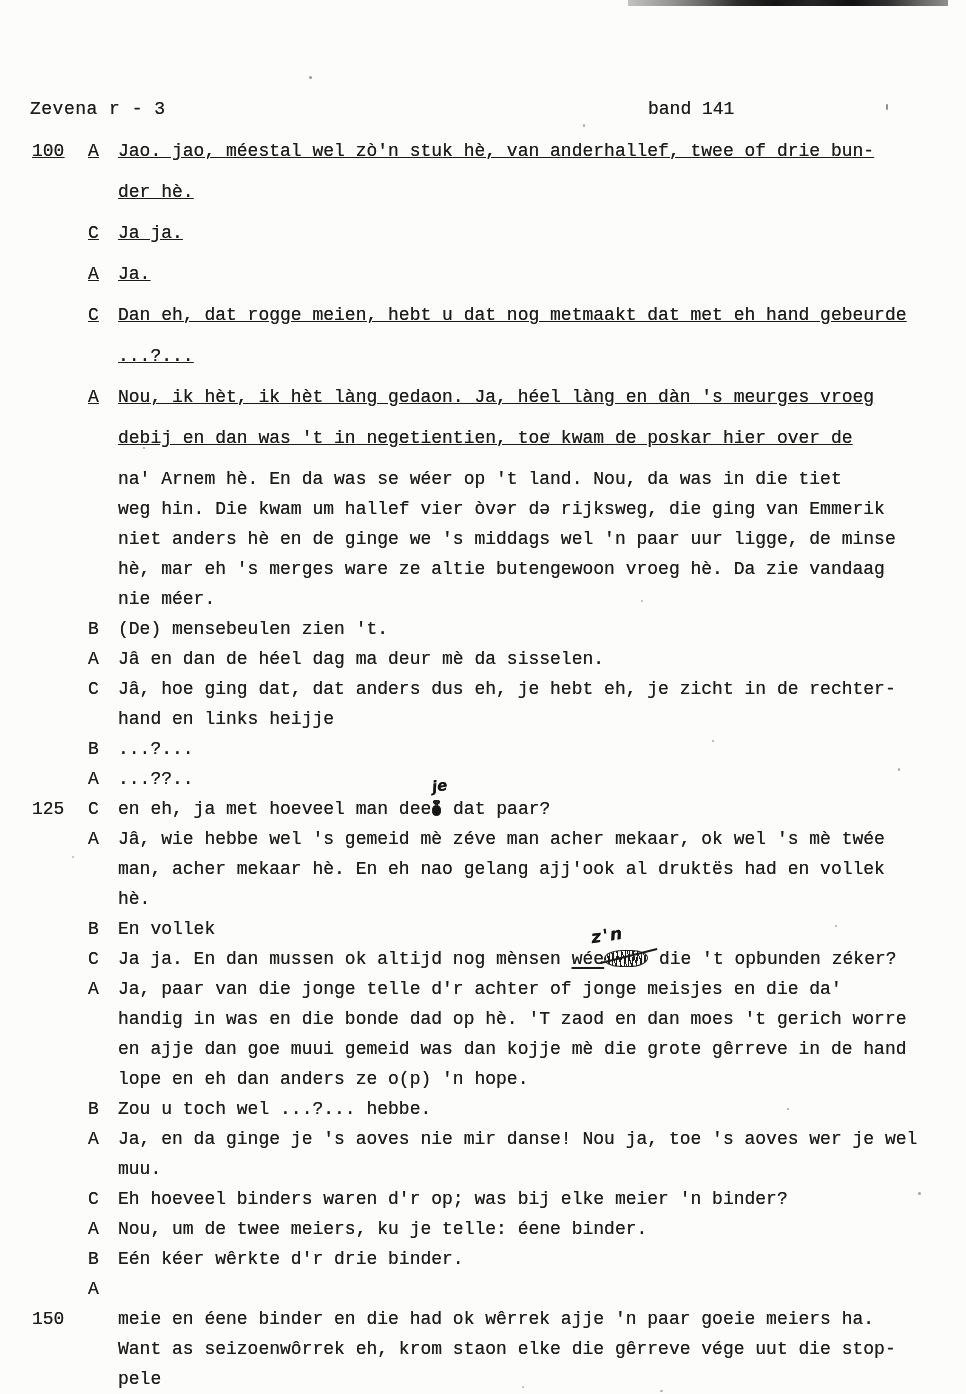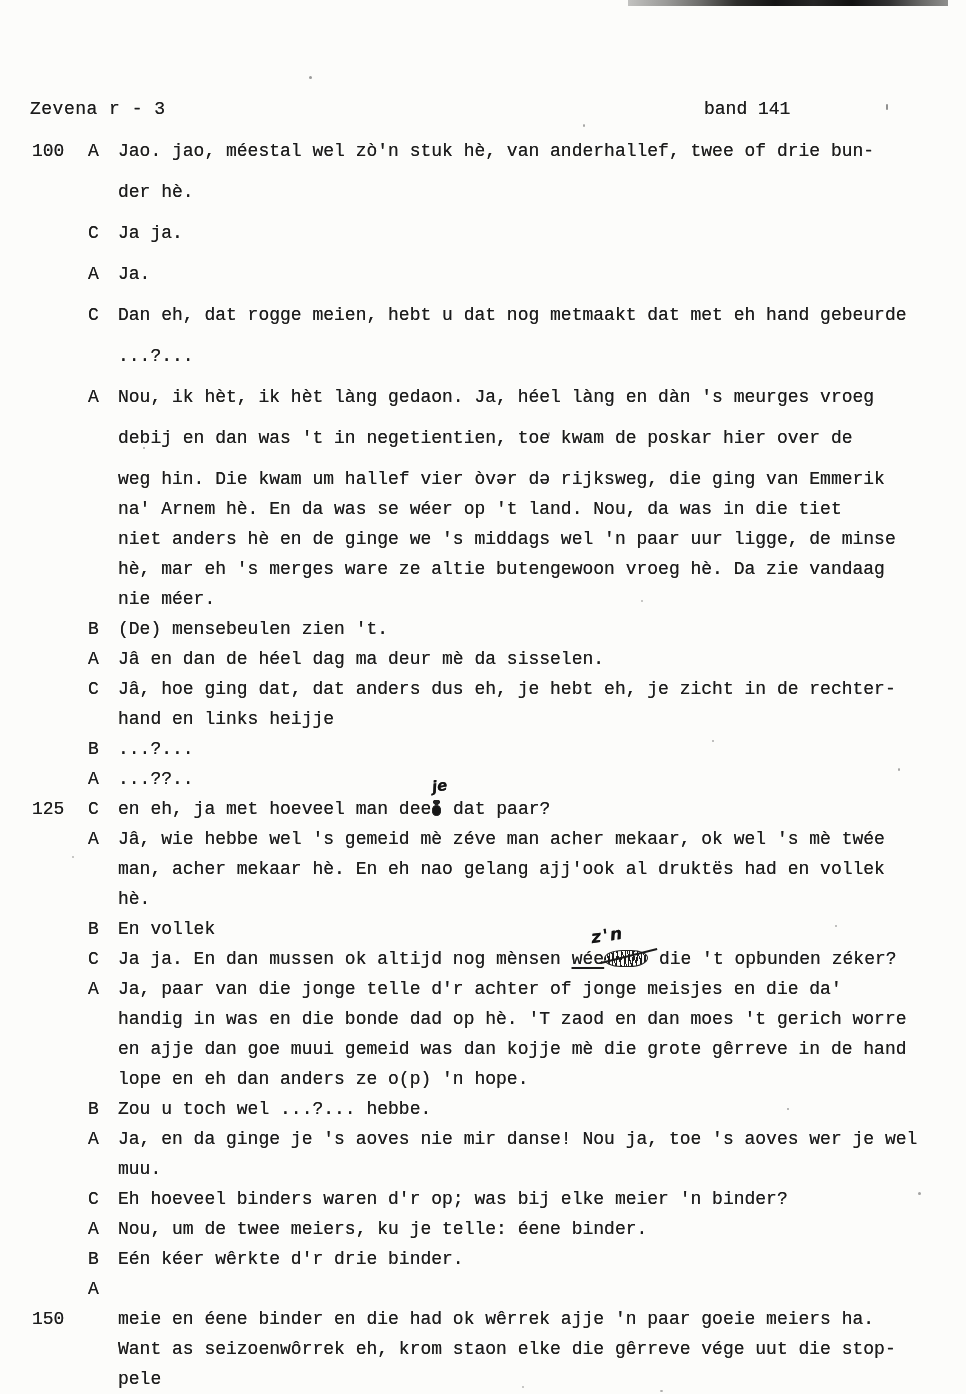--- a/index.html
+++ b/index.html
@@ -15,24 +15,24 @@
   .page *{box-sizing:border-box;}
   
   .scanbar{
     position:absolute;top:0;left:628px;width:320px;height:6px;
     background:linear-gradient(90deg,
       #c2c2c0 0%, #9a9a98 12%, #6f6f6d 22%, #2e2e2c 34%,
       #151515 46%, #262626 58%, #111 70%, #333 82%, #6a6a68 92%, #8f8f8d 100%);
   }
   .header{position:absolute;top:99px;left:0;width:100%;height:24px;font-size:18px;}
   .h-left{position:absolute;left:30px;top:0;letter-spacing:.5px;}
-  .h-right{position:absolute;left:704px;top:0;}
+  .h-right{position:absolute;left:648px;top:0;}
   .body{position:absolute;top:141px;left:0;width:966px;}
   .row{display:flex;align-items:flex-start;height:30px;font-size:18px;line-height:21px;}
-  .row:nth-child(-n+8){height:41px;} 
+  .row:nth-child(-n+8){height:41px;text-decoration:underline;} 
   .num{width:88px;padding-left:32px;flex:none;}
   .sp{width:30px;flex:none;}
   .txt{flex:1;white-space:pre-wrap;max-width:810px;}
   .txt,.num,.sp,.h-left,.h-right{
     text-shadow:0 0 0.6px rgba(25,25,25,.8);
   }
   
   .uline{text-decoration:underline;text-decoration-thickness:1.5px;text-underline-offset:3px;}
   
   .scribble{
@@ -112,26 +112,26 @@
         <span class="txt">Nou, ik hèt, ik hèt làng gedaon. Ja, héel làng en dàn 's meurges vroeg</span>
       </div>
       <div class="row">
         <span class="num"></span>
         <span class="sp"></span>
         <span class="txt">debij en dan was 't in negetientien, toe kwam de poskar hier over de</span>
       </div>
       <div class="row">
         <span class="num"></span>
         <span class="sp"></span>
+        <span class="txt">na' Arnem hè. En da was se wéer op 't land. Nou, da was in die tiet</span>
+      </div>
+      <div class="row">
+        <span class="num"></span>
+        <span class="sp"></span>
         <span class="txt">weg hin. Die kwam um hallef vier òvər də rijksweg, die ging van Emmerik</span>
-      </div>
-      <div class="row">
-        <span class="num"></span>
-        <span class="sp"></span>
-        <span class="txt">na' Arnem hè. En da was se wéer op 't land. Nou, da was in die tiet</span>
       </div>
       <div class="row">
         <span class="num"></span>
         <span class="sp"></span>
         <span class="txt">niet anders hè en de ginge we 's middags wel 'n paar uur ligge, de minse</span>
       </div>
       <div class="row">
         <span class="num"></span>
         <span class="sp"></span>
         <span class="txt">hè, mar eh 's merges ware ze altie butengewoon vroeg hè. Da zie vandaag</span>

